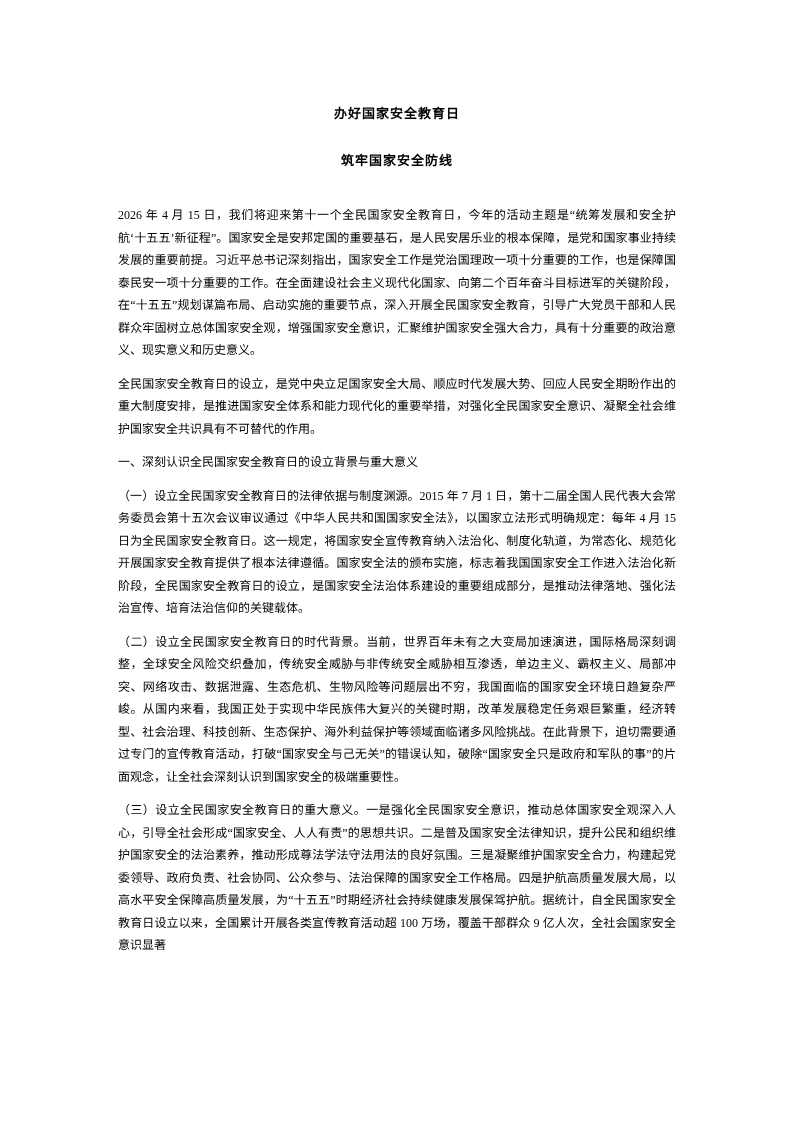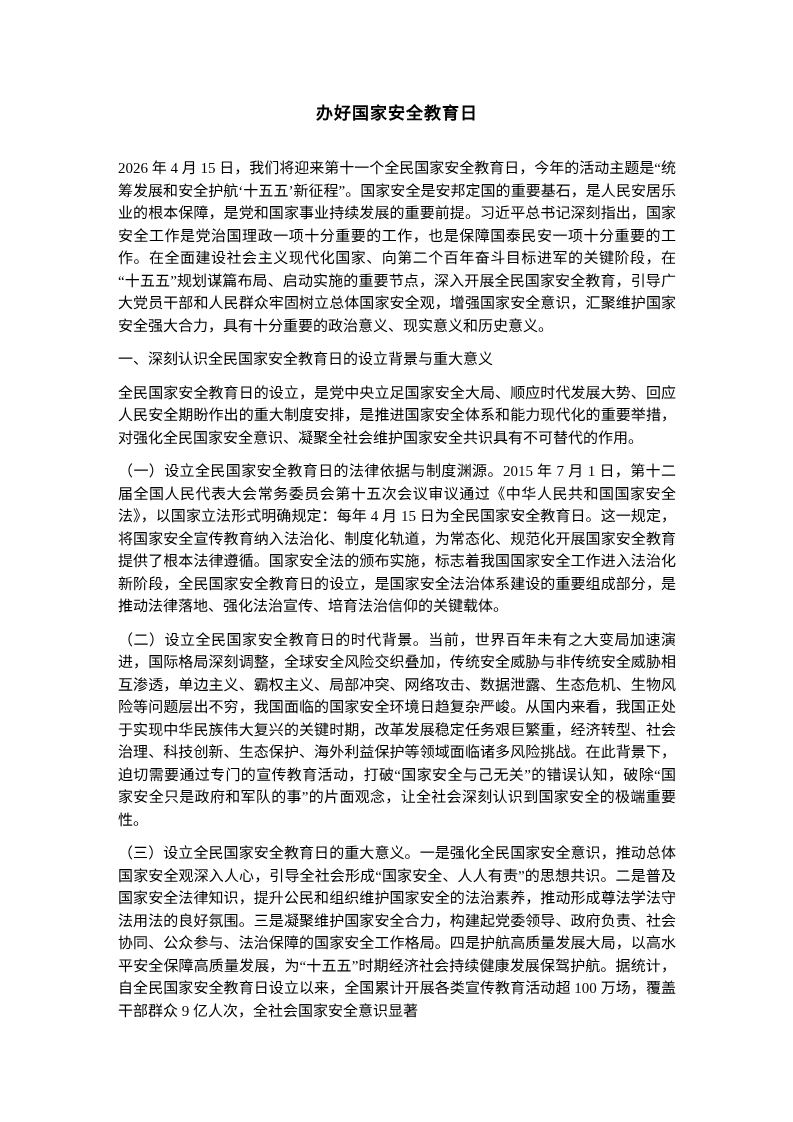--- a/index.html
+++ b/index.html
@@ -14,62 +14,63 @@
     height: 1122px;
     margin: 0 auto;
     background: #ffffff;
     color: #000000;
     overflow: hidden;
   }
   .content {
     padding: 101px 117px 0 118px; 
   }
   .doc-title {
-    font-size: 17px;
+    font-size: 13px;
     font-weight: bold;
     text-align: center;
     line-height: 26px;
     color: #000000;
     letter-spacing: 1px;
   }
   .doc-title + .doc-title {
     margin-top: 21px;
   }
   .doc-header {
     margin-bottom: 30px;
   }
   .para {
-    font-size: 15px;
+    font-size: 12px;
     line-height: 22.5px;
     text-align: justify;
     text-justify: inter-ideograph;
     color: #000000;
     margin-bottom: 11px;
     word-break: break-all;
   }
   .para.heading {
     
     font-weight: normal;
   }
 </style>
 </head>
 <body>
 
 <div class="page">
   <div class="content">
 
     <div class="doc-header">
       <div class="doc-title">办好国家安全教育日</div>
+      <div class="doc-title">筑牢国家安全防线</div>
     </div>
 
     <p class="para">2026 年 4 月 15 日，我们将迎来第十一个全民国家安全教育日，今年的活动主题是“统筹发展和安全护航‘十五五’新征程”。国家安全是安邦定国的重要基石，是人民安居乐业的根本保障，是党和国家事业持续发展的重要前提。习近平总书记深刻指出，国家安全工作是党治国理政一项十分重要的工作，也是保障国泰民安一项十分重要的工作。在全面建设社会主义现代化国家、向第二个百年奋斗目标进军的关键阶段，在“十五五”规划谋篇布局、启动实施的重要节点，深入开展全民国家安全教育，引导广大党员干部和人民群众牢固树立总体国家安全观，增强国家安全意识，汇聚维护国家安全强大合力，具有十分重要的政治意义、现实意义和历史意义。</p>
 
+    <p class="para">全民国家安全教育日的设立，是党中央立足国家安全大局、顺应时代发展大势、回应人民安全期盼作出的重大制度安排，是推进国家安全体系和能力现代化的重要举措，对强化全民国家安全意识、凝聚全社会维护国家安全共识具有不可替代的作用。</p>
+
     <p class="para heading">一、深刻认识全民国家安全教育日的设立背景与重大意义</p>
-
-    <p class="para">全民国家安全教育日的设立，是党中央立足国家安全大局、顺应时代发展大势、回应人民安全期盼作出的重大制度安排，是推进国家安全体系和能力现代化的重要举措，对强化全民国家安全意识、凝聚全社会维护国家安全共识具有不可替代的作用。</p>
 
     <p class="para">（一）设立全民国家安全教育日的法律依据与制度渊源。2015 年 7 月 1 日，第十二届全国人民代表大会常务委员会第十五次会议审议通过《中华人民共和国国家安全法》，以国家立法形式明确规定：每年 4 月 15 日为全民国家安全教育日。这一规定，将国家安全宣传教育纳入法治化、制度化轨道，为常态化、规范化开展国家安全教育提供了根本法律遵循。国家安全法的颁布实施，标志着我国国家安全工作进入法治化新阶段，全民国家安全教育日的设立，是国家安全法治体系建设的重要组成部分，是推动法律落地、强化法治宣传、培育法治信仰的关键载体。</p>
 
     <p class="para">（二）设立全民国家安全教育日的时代背景。当前，世界百年未有之大变局加速演进，国际格局深刻调整，全球安全风险交织叠加，传统安全威胁与非传统安全威胁相互渗透，单边主义、霸权主义、局部冲突、网络攻击、数据泄露、生态危机、生物风险等问题层出不穷，我国面临的国家安全环境日趋复杂严峻。从国内来看，我国正处于实现中华民族伟大复兴的关键时期，改革发展稳定任务艰巨繁重，经济转型、社会治理、科技创新、生态保护、海外利益保护等领域面临诸多风险挑战。在此背景下，迫切需要通过专门的宣传教育活动，打破“国家安全与己无关”的错误认知，破除“国家安全只是政府和军队的事”的片面观念，让全社会深刻认识到国家安全的极端重要性。</p>
 
     <p class="para">（三）设立全民国家安全教育日的重大意义。一是强化全民国家安全意识，推动总体国家安全观深入人心，引导全社会形成“国家安全、人人有责”的思想共识。二是普及国家安全法律知识，提升公民和组织维护国家安全的法治素养，推动形成尊法学法守法用法的良好氛围。三是凝聚维护国家安全合力，构建起党委领导、政府负责、社会协同、公众参与、法治保障的国家安全工作格局。四是护航高质量发展大局，以高水平安全保障高质量发展，为“十五五”时期经济社会持续健康发展保驾护航。据统计，自全民国家安全教育日设立以来，全国累计开展各类宣传教育活动超 100 万场，覆盖干部群众 9 亿人次，全社会国家安全意识显著</p>
 
   </div>
 </div>
 

